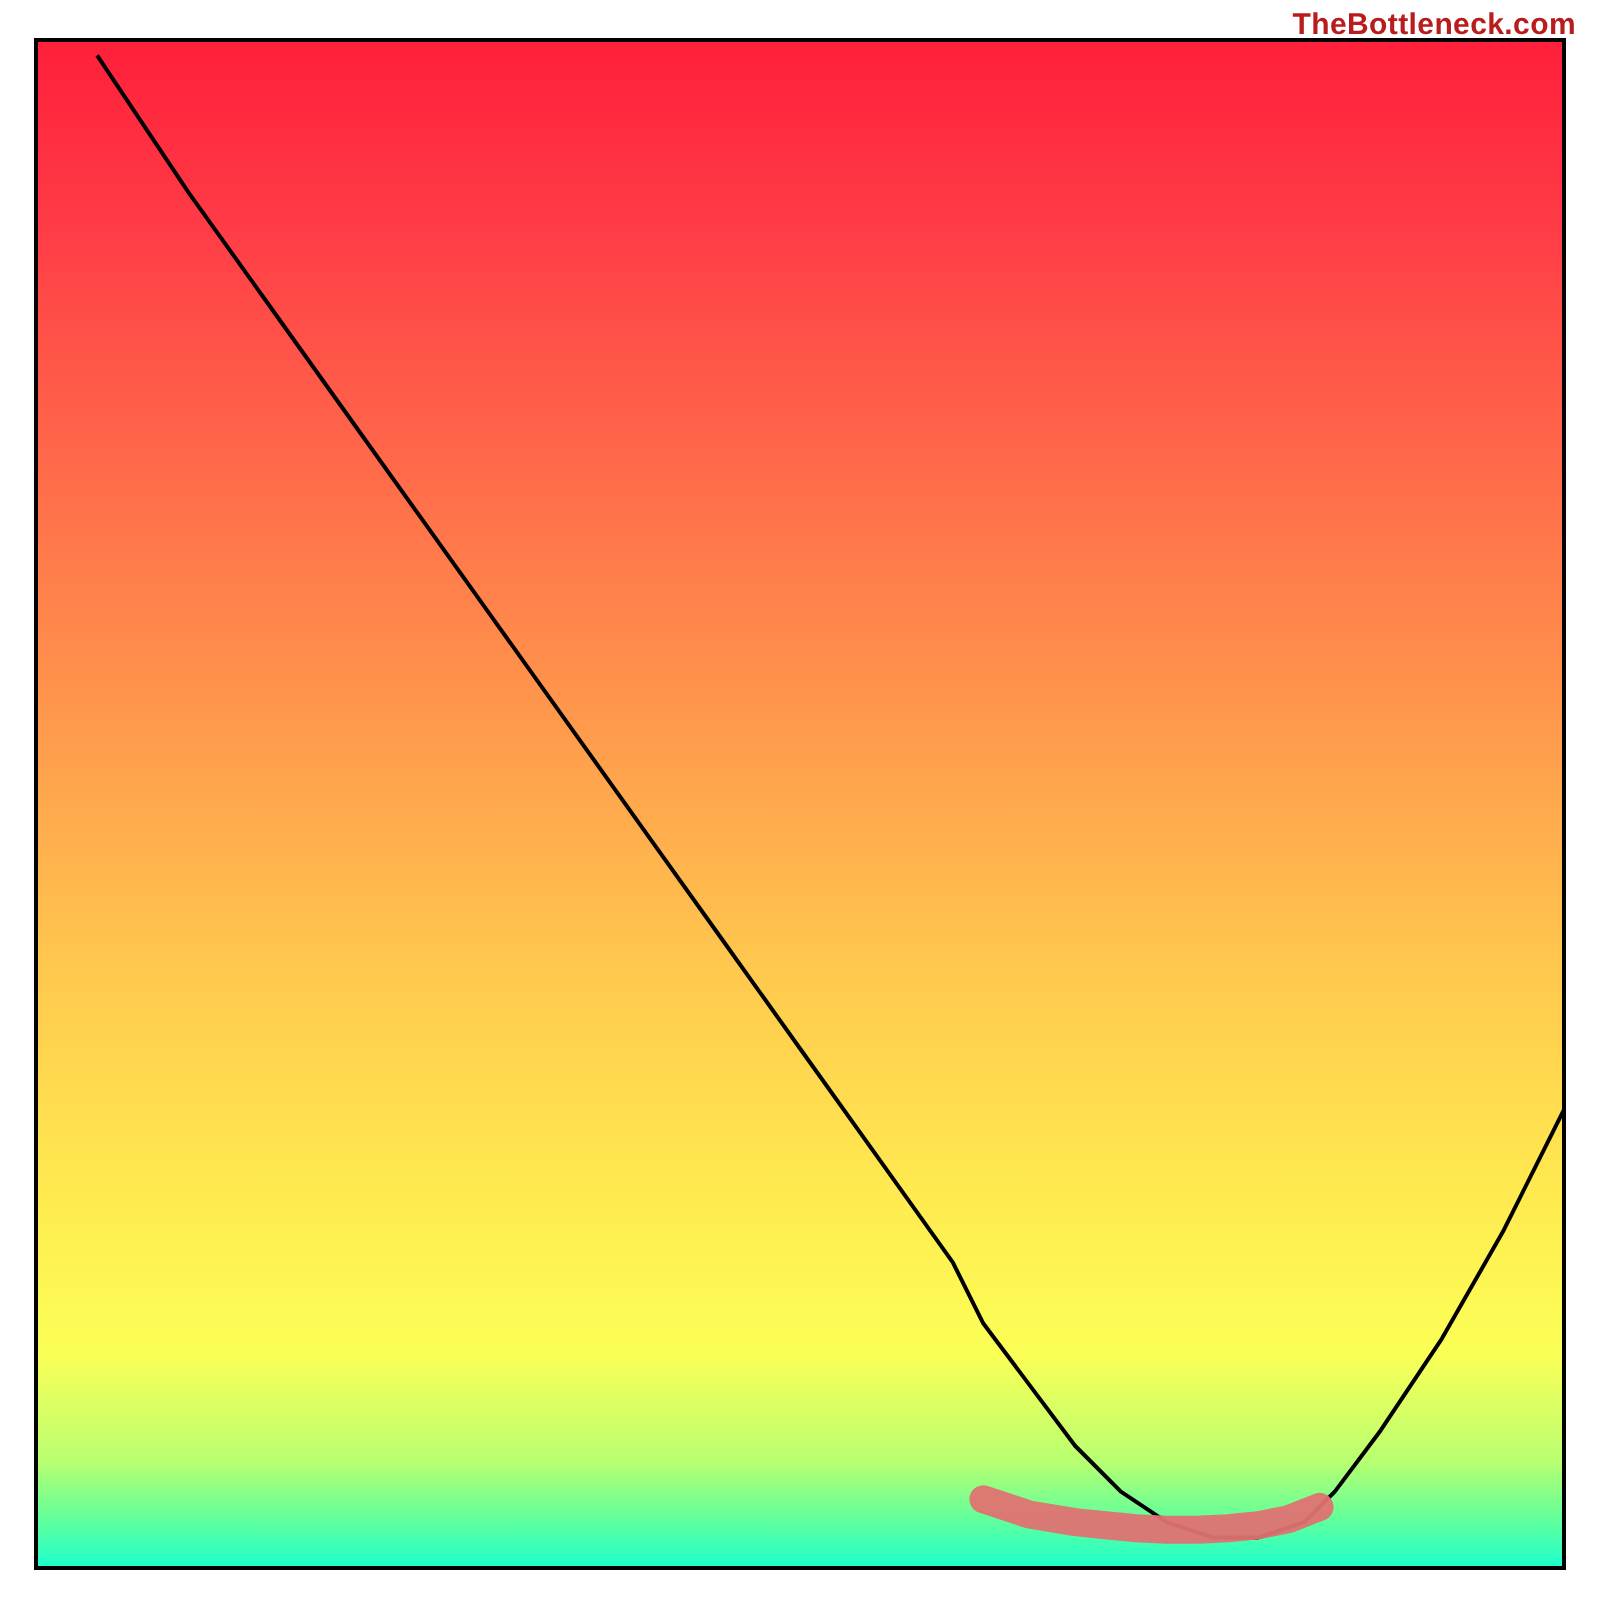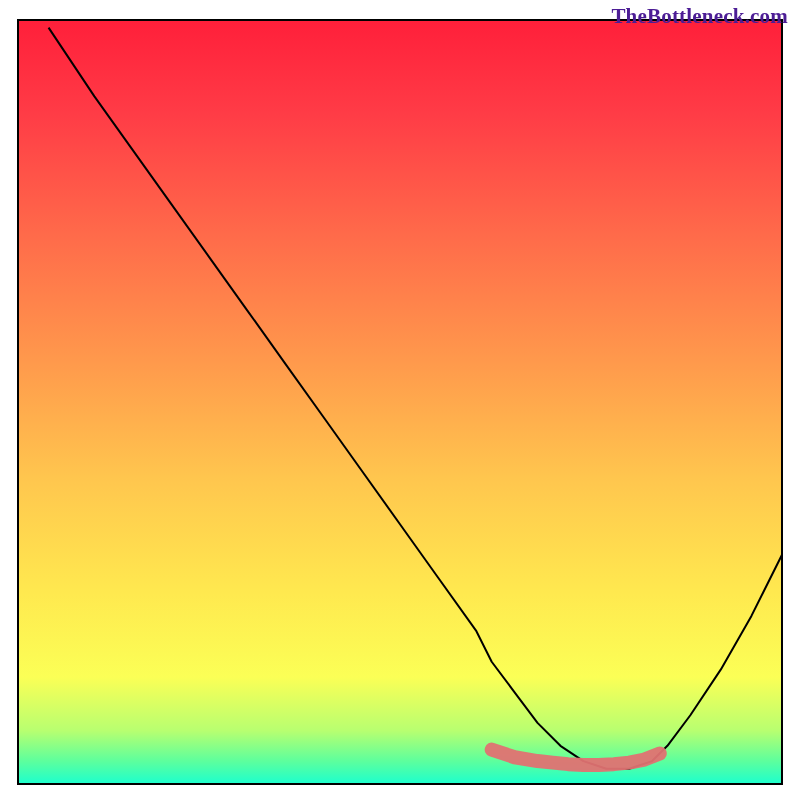--- a/index.html
+++ b/index.html
@@ -13,26 +13,25 @@
   }
   .chart-wrap {
     position: relative;
     width: 800px;
     height: 800px;
   }
   .watermark {
     position: absolute;
     top: 4px;
     right: 12px;
-    font-size: 21px;
+    font-size: 15px;
     font-weight: 600;
-    color: #4c1d95;
+    color: #b91c1c;
     letter-spacing: 0.2px;
     user-select: none;
-    font-family: Liberation Serif, serif;
   }
   svg {
     display: block;
   }
 </style>
 </head>
 <body>
 
 <div class="chart-wrap">
   <svg id="chart-svg" width="800" height="800" viewBox="0 0 800 800">

